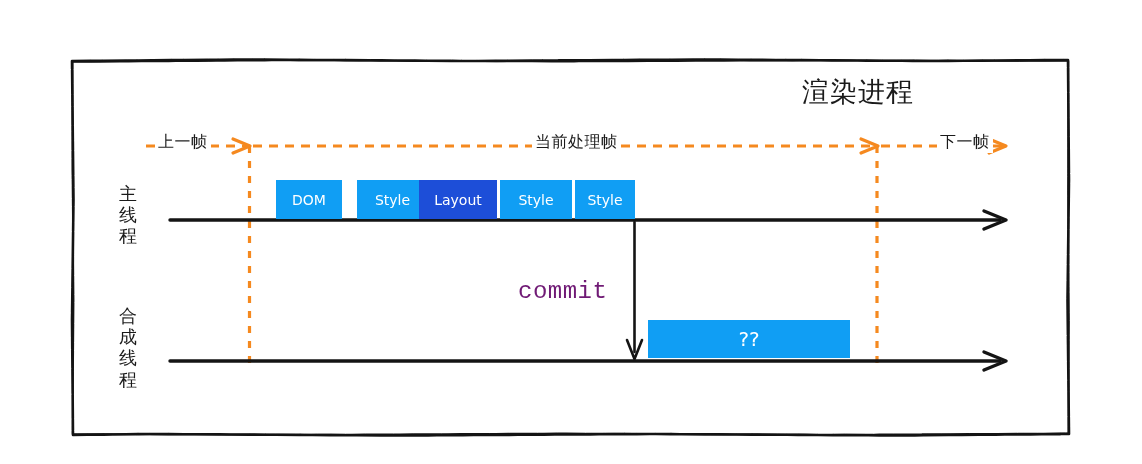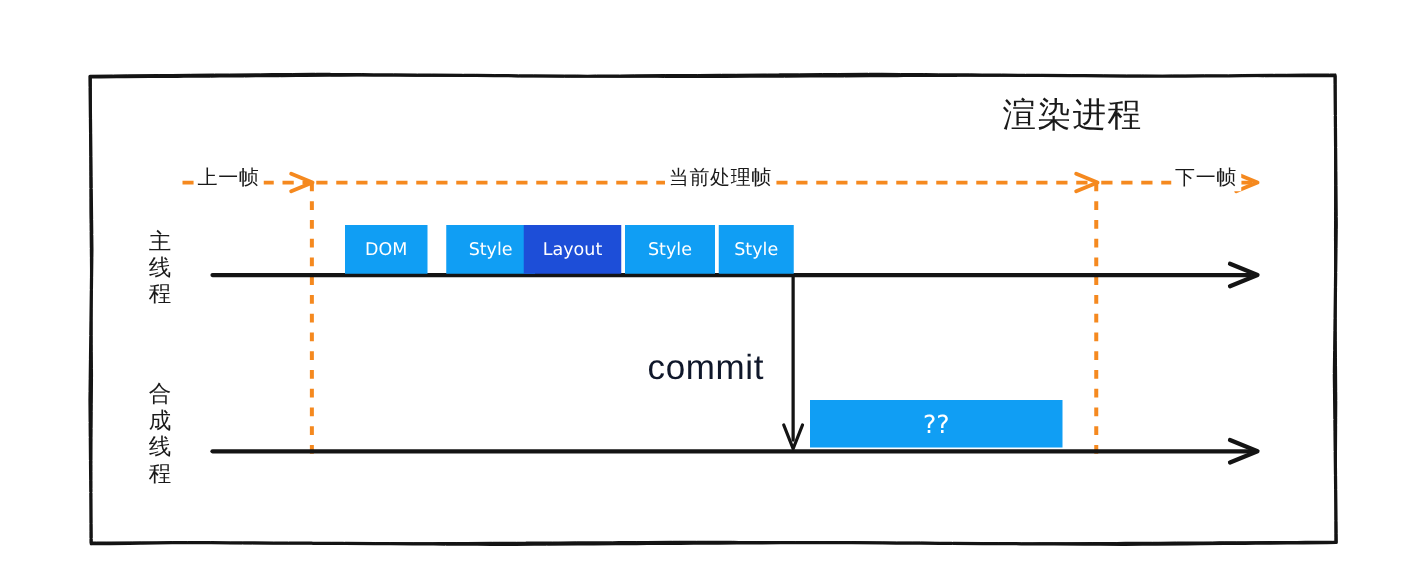--- a/index.html
+++ b/index.html
@@ -79,23 +79,23 @@
     display: flex;
     align-items: center;
     justify-content: center;
     box-sizing: border-box;
   }
 
   
   #label-commit {
     left: 518px;
     top: 278px;
-    font-family: Liberation Sans, sans-serif;
-    font-size: 28px;
-    color: #0f172a;
+    font-family: Liberation Mono, monospace;
+    font-size: 24px;
+    color: #701a75;
     letter-spacing: 0.5px;
   }
 
   
   #compositor-task-box {
     left: 648px;
     top: 320px;
     width: 202px;
     height: 38px;
     background: #109ef4;

